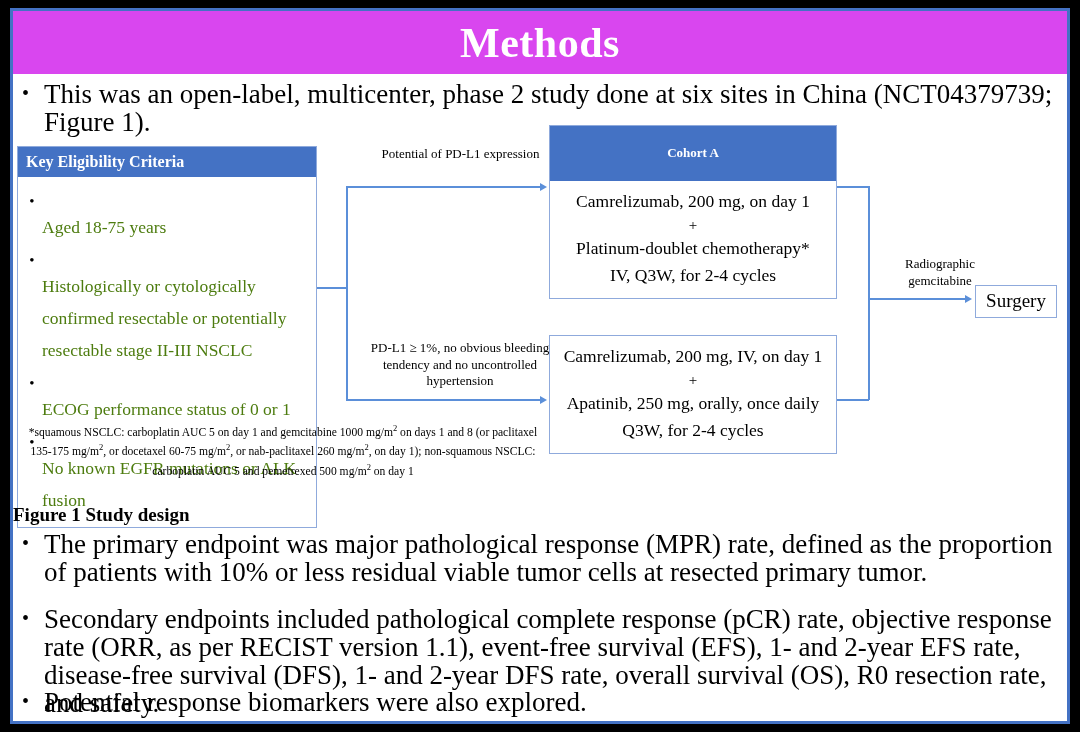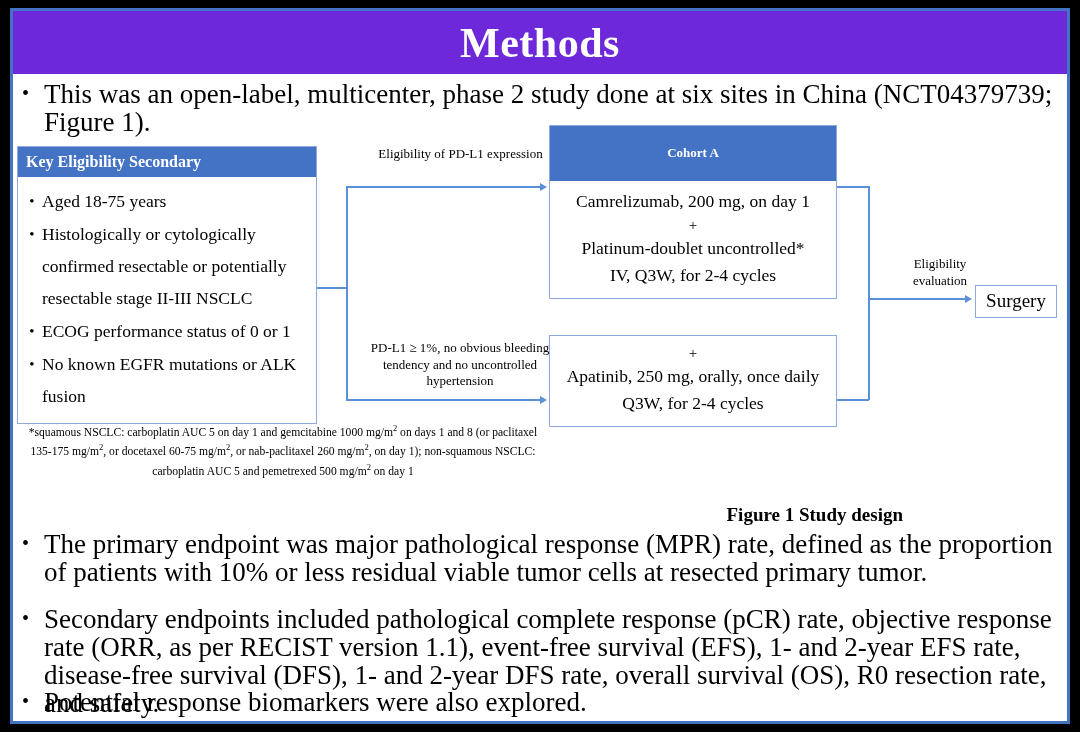--- a/index.html
+++ b/index.html
@@ -33,21 +33,21 @@
     box-sizing: border-box;
   }
 
   
   .title-banner {
     position: absolute;
     left: 13px;
     top: 11px;
     width: 1054px;
     height: 63px;
-    background: #6d28d9;
+    background: #d946ef;
     display: flex;
     align-items: center;
     justify-content: center;
   }
   .title-banner .title-text {
     color: #FFFFFF;
     font-size: 42px;
     font-weight: bold;
     letter-spacing: 0.5px;
     line-height: 1;
@@ -119,21 +119,22 @@
     width: 20px;
     text-align: center;
     font-size: 15px;
     line-height: 32px;
     color: #000;
   }
   .elig-item .txt {
     flex: 1 1 auto;
     font-size: 17.5px;
     line-height: 32px;
-    color: #000000;
+    color: #4d7c0f;
+    margin-top: 26px;
   }
 
   
   .footnote {
     position: absolute;
     left: 6px;
     top: 303px;
     width: 528px;
     font-size: 11.6px;
     line-height: 14.5px;
@@ -201,21 +202,21 @@
     border-bottom: 4.5px solid transparent;
     border-left: 7px solid #5B8FD9;
   }
 
   
   #figure-caption {
     position: absolute;
     left: 13px;
     top: 504px;
     width: 890px;
-    text-align: right;
+    text-align: left;
     font-size: 19px;
     font-weight: bold;
     color: #000;
   }
 
   #bullet-primary   { left: 22px; top: 530px; width: 1036px; }
   #bullet-secondary { left: 22px; top: 605px; width: 1036px; }
   #bullet-biomarker { left: 22px; top: 688px; width: 1036px; }
 </style>
 </head>
@@ -229,21 +230,21 @@
   </div>
 
   <div class="bullet-row" id="intro-bullet">
     <span class="bullet-dot">•</span>
     <span class="bullet-text">This was an open-label, multicenter, phase 2 study done at six sites in China (NCT04379739; Figure 1).</span>
   </div>
 
   <div class="figure-area">
 
     <div class="elig-box">
-      <div class="box-header">Key  Eligibility Secondary</div>
+      <div class="box-header">Key  Eligibility Criteria</div>
       <div class="elig-list">
         <div class="elig-item">
           <span class="dot">•</span>
           <span class="txt">Aged 18-75 years</span>
         </div>
         <div class="elig-item">
           <span class="dot">•</span>
           <span class="txt">Histologically or cytologically confirmed resectable or potentially resectable stage II-III  NSCLC</span>
         </div>
         <div class="elig-item">
@@ -273,38 +274,39 @@
     <div class="line h-line" style="left:824px; top:281px; width:32px;"></div>
     <div class="line v-line" style="left:855px; top:68px; height:214px;"></div>
     <div class="line h-line" style="left:855px; top:180px; width:99px;"></div>
     <div class="arrow-right" style="left:952px; top:176.5px;"></div>
 
     <div class="cohort-box" id="cohort-a">
       <div class="box-header">Cohort A</div>
       <div class="cohort-body">
         <div>Camrelizumab, 200 mg, on day 1</div>
         <div class="plus">+</div>
-        <div>Platinum-doublet uncontrolled*</div>
+        <div>Platinum-doublet chemotherapy*</div>
         <div>IV, Q3W, for 2-4 cycles</div>
       </div>
     </div>
 
     <div class="cohort-box" id="cohort-b">
       <div class="cohort-body">
+        <div>Camrelizumab, 200 mg, IV, on day 1</div>
         <div class="plus">+</div>
         <div>Apatinib, 250 mg, orally, once daily</div>
         <div>Q3W, for 2-4 cycles</div>
       </div>
     </div>
 
     <div class="surgery-box">Surgery</div>
 
-    <div class="conn-label" id="label-regardless">Eligibility  of PD-L1 expression</div>
+    <div class="conn-label" id="label-regardless">Potential  of PD-L1 expression</div>
     <div class="conn-label" id="label-pdl1">PD-L1 ≥ 1%, no obvious bleeding tendency and no uncontrolled  hypertension</div>
-    <div class="conn-label" id="label-radio">Eligibility evaluation</div>
+    <div class="conn-label" id="label-radio">Radiographic gemcitabine</div>
   </div>
 
   <div id="figure-caption">Figure 1 Study design</div>
 
   <div class="bullet-row" id="bullet-primary">
     <span class="bullet-dot">•</span>
     <span class="bullet-text">The primary endpoint was major pathological response (MPR) rate, defined as the proportion of patients with 10% or less residual viable tumor cells at resected primary tumor.</span>
   </div>
 
   <div class="bullet-row" id="bullet-secondary">

